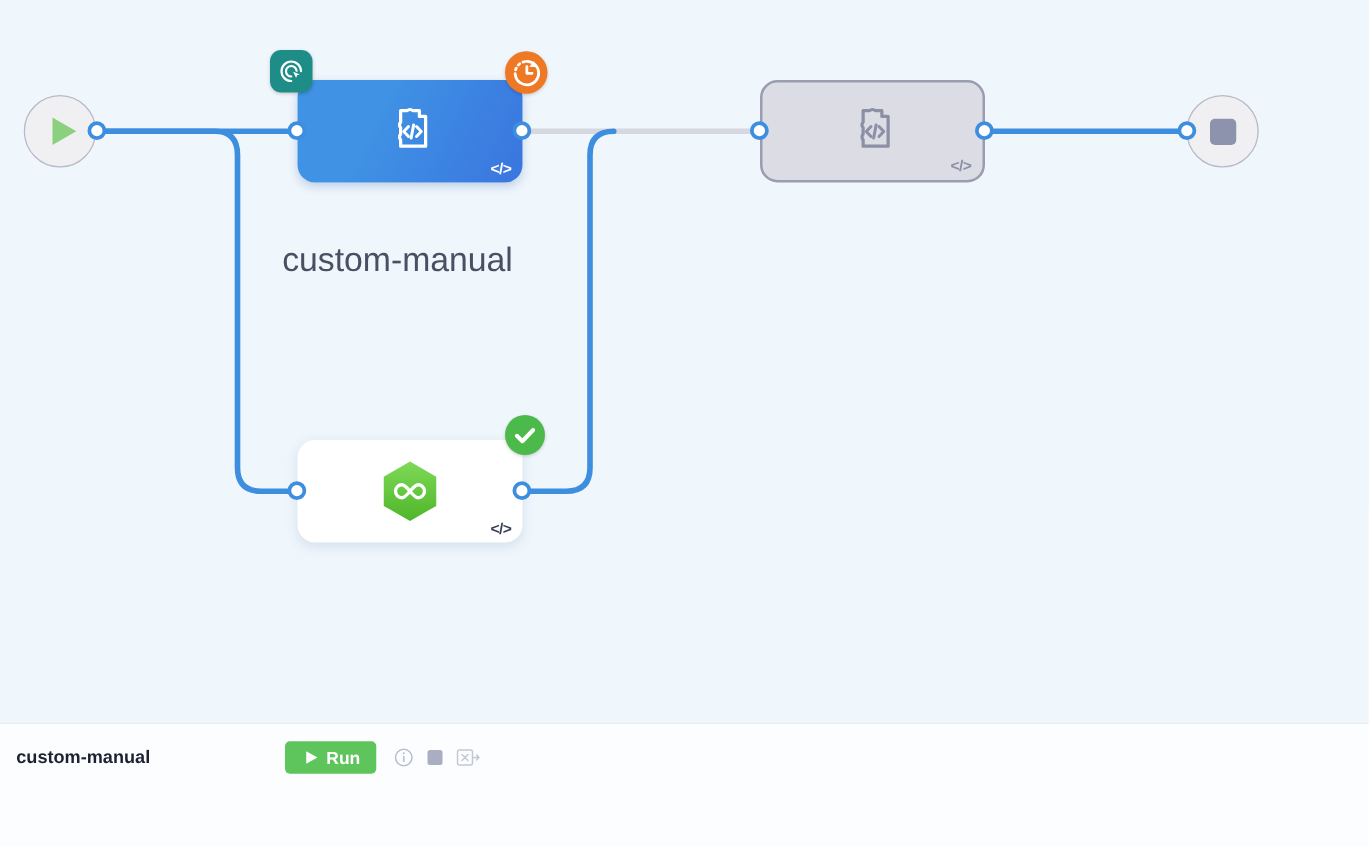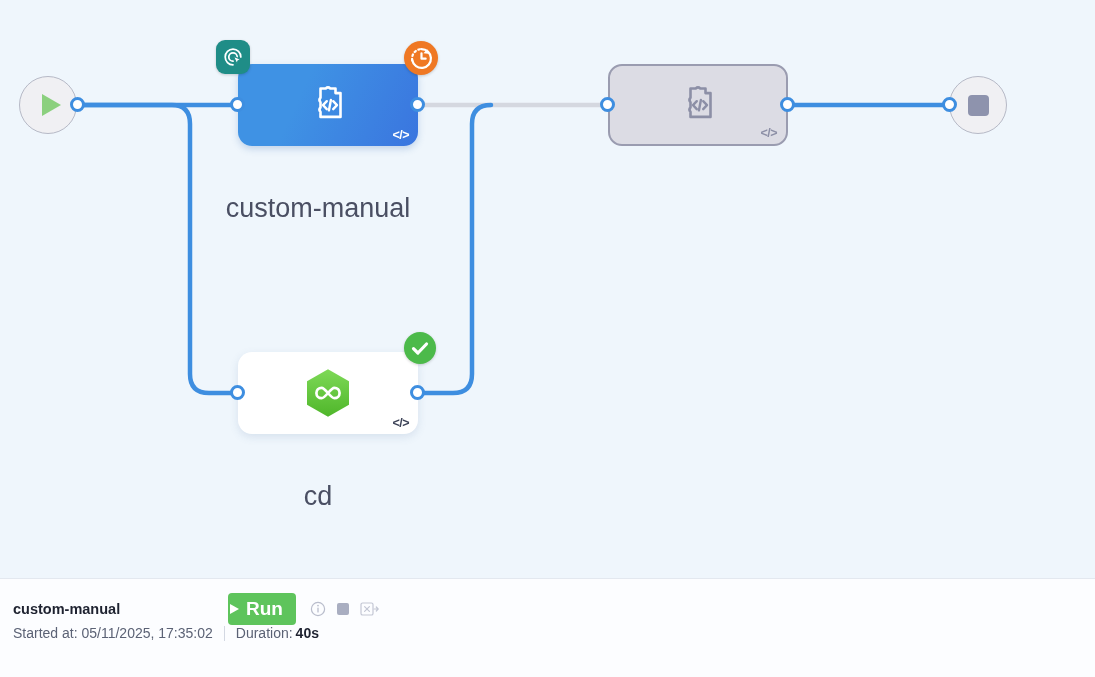--- a/index.html
+++ b/index.html
@@ -133,22 +133,22 @@
   }
   #run-title {
     font-size: 14.5px; font-weight: 700; color: #1e2230;
     width: 215px;
   }
   .run-btn {
     display: inline-flex; align-items: center; gap: 7px;
     background: #5ec45c;
     color: #ffffff;
     border: none; border-radius: 4px;
-    padding: 5px 13px 5px 2px;
-    font-size: 19px; font-weight: 700;
+    padding: 5px 13px 5px 17px;
+    font-size: 14px; font-weight: 700;
     font-family: "Liberation Sans", sans-serif;
     cursor: pointer;
   }
   .run-btn .tri {
     width: 0; height: 0;
     border-left: 9px solid #ffffff;
     border-top: 5.5px solid transparent;
     border-bottom: 5.5px solid transparent;
   }
   .mini-icons { display: flex; align-items: center; gap: 10px; margin-left: 14px; }
@@ -233,21 +233,20 @@
       </svg>
       <span class="corner-code">&lt;/&gt;</span>
       <div class="badge badge-success">
         <svg width="32" height="32" viewBox="0 0 32 32">
           <path d="M9.5 16.6 l4.4 4.4 l8.6 -9.0" fill="none" stroke="#ffffff" stroke-width="3.2" stroke-linecap="round" stroke-linejoin="round"></path>
         </svg>
       </div>
     </div>
     <div class="dot" style="left:230px; top:385px;"></div>
     <div class="dot" style="left:410px; top:385px;"></div>
-    <div class="caption" style="left:238px; top:475px; width:160px;">cd</div>
 
     <div class="node node-disabled" style="left:608px; top:64px;">
       <svg width="52" height="52" viewBox="0 0 52 52">
         <path d="M18.5 9.5 h5.2 a3.4 3.4 0 0 1 4.6 0 h5.2 v4.6 h5.0 v23.8 H18.5 v-5.0 a3.4 3.4 0 0 1 0 -4.6 v-5.0 a3.4 3.4 0 0 1 0 -4.6 z" fill="none" stroke="#8c8fa6" stroke-width="2.6" stroke-linejoin="round" stroke-linecap="round"></path>
         <path d="M24.8 22.2 l-3.8 4.0 l3.8 4.0" fill="none" stroke="#8c8fa6" stroke-width="2.4" stroke-linecap="round" stroke-linejoin="round"></path>
         <path d="M31.2 22.2 l3.8 4.0 l-3.8 4.0" fill="none" stroke="#8c8fa6" stroke-width="2.4" stroke-linecap="round" stroke-linejoin="round"></path>
         <path d="M28.9 21.0 l-2.0 10.4" fill="none" stroke="#8c8fa6" stroke-width="2.4" stroke-linecap="round"></path>
       </svg>
       <span class="corner-code">&lt;/&gt;</span>
     </div>
@@ -286,21 +285,15 @@
         <span>
           <svg width="20" height="16" viewBox="0 0 20 16">
             <rect x="1" y="2" width="12" height="12" rx="1.6" fill="none" stroke="#c3c7d4" stroke-width="1.2"></rect>
             <path d="M4.6 5.6 L9.4 10.4 M9.4 5.6 L4.6 10.4" stroke="#c3c7d4" stroke-width="1.2" stroke-linecap="round"></path>
             <path d="M14 8 h4 M16.3 6 l1.9 2 l-1.9 2" fill="none" stroke="#c3c7d4" stroke-width="1.2" stroke-linecap="round" stroke-linejoin="round"></path>
           </svg>
         </span>
       </div>
     </div>
 
-    <div id="bottom-row2">
-      <span>Started at: 05/11/2025, 17:35:02</span>
-      <span class="sep"></span>
-      <span>Duration:</span>
-      <span class="strong">40s</span>
-    </div>
   </div>
 
 </div>
 
 </body></html>

